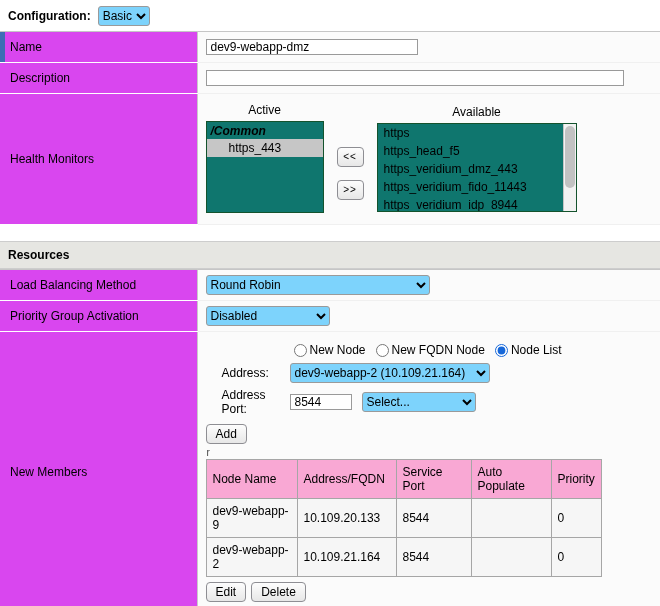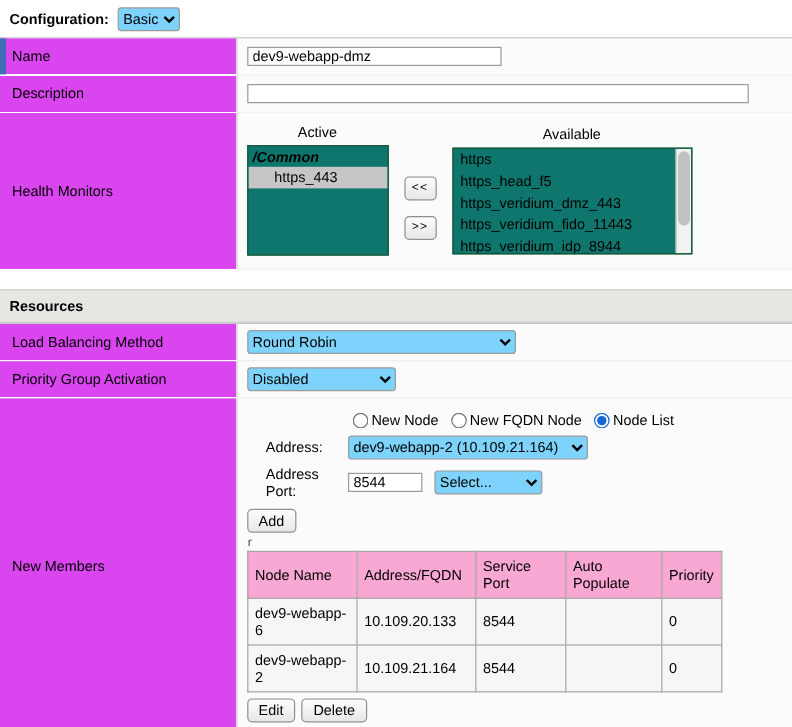--- a/index.html
+++ b/index.html
@@ -59,21 +59,21 @@
 
   
   .nm { padding: 2px 0 4px 0; }
   .nm-radios { margin: 4px 0 6px 88px; display: flex; align-items: center; gap: 10px; }
   .nm-radios label { display: flex; align-items: center; gap: 3px; }
   input[type="radio"] { margin: 0; accent-color: #1667d9; width: 13px; height: 13px; }
   .nm-row { display: flex; align-items: center; margin: 5px 16px; gap: 4px; }
   .nm-field-label { display: inline-block; width: 64px; }
   .addr-select { width: 200px; }
   .port-input { width: 62px; }
-  .port-select { width: 90px; margin-left: 6px; }
+  .port-select { width: 114px; margin-left: 6px; }
   .btn { padding: 2px 9px; background: linear-gradient(#fdfdfd, #e7e7e7); border: 1px solid #8e8e93; border-radius: 4px; }
   .add-btn { margin: 3px 0 2px 0; }
   .stray { font-size: 10px; color: #444; line-height: 10px; margin: 2px 0 0 1px; }
 
   table.members { border-collapse: collapse; margin-top: 1px; }
   table.members th, table.members td { border: 1px solid #a6a6a6; padding: 5px 6px; font-weight: normal; text-align: left; }
   table.members th { background: #f9a8d4; }
   table.members td { background: #f6f6f6; }
   .col-node { width: 91px; } .col-addr { width: 99px; } .col-port { width: 75px; } .col-auto { width: 80px; } .col-prio { width: 44px; }
   table.members td { height: 27px; }
@@ -216,21 +216,21 @@
           <table class="members">
             <tbody>
                   <tr>
               <th class="col-node">Node Name</th>
               <th class="col-addr">Address/FQDN</th>
               <th class="col-port">Service Port</th>
               <th class="col-auto">Auto Populate</th>
               <th class="col-prio">Priority</th>
             </tr>
             <tr>
-              <td>dev9-webapp-6</td>
+              <td>dev9-webapp-9</td>
               <td>10.109.20.133</td>
               <td>8544</td>
               <td></td>
               <td>0</td>
             </tr>
             <tr>
               <td>dev9-webapp-2</td>
               <td>10.109.21.164</td>
               <td>8544</td>
               <td></td>

